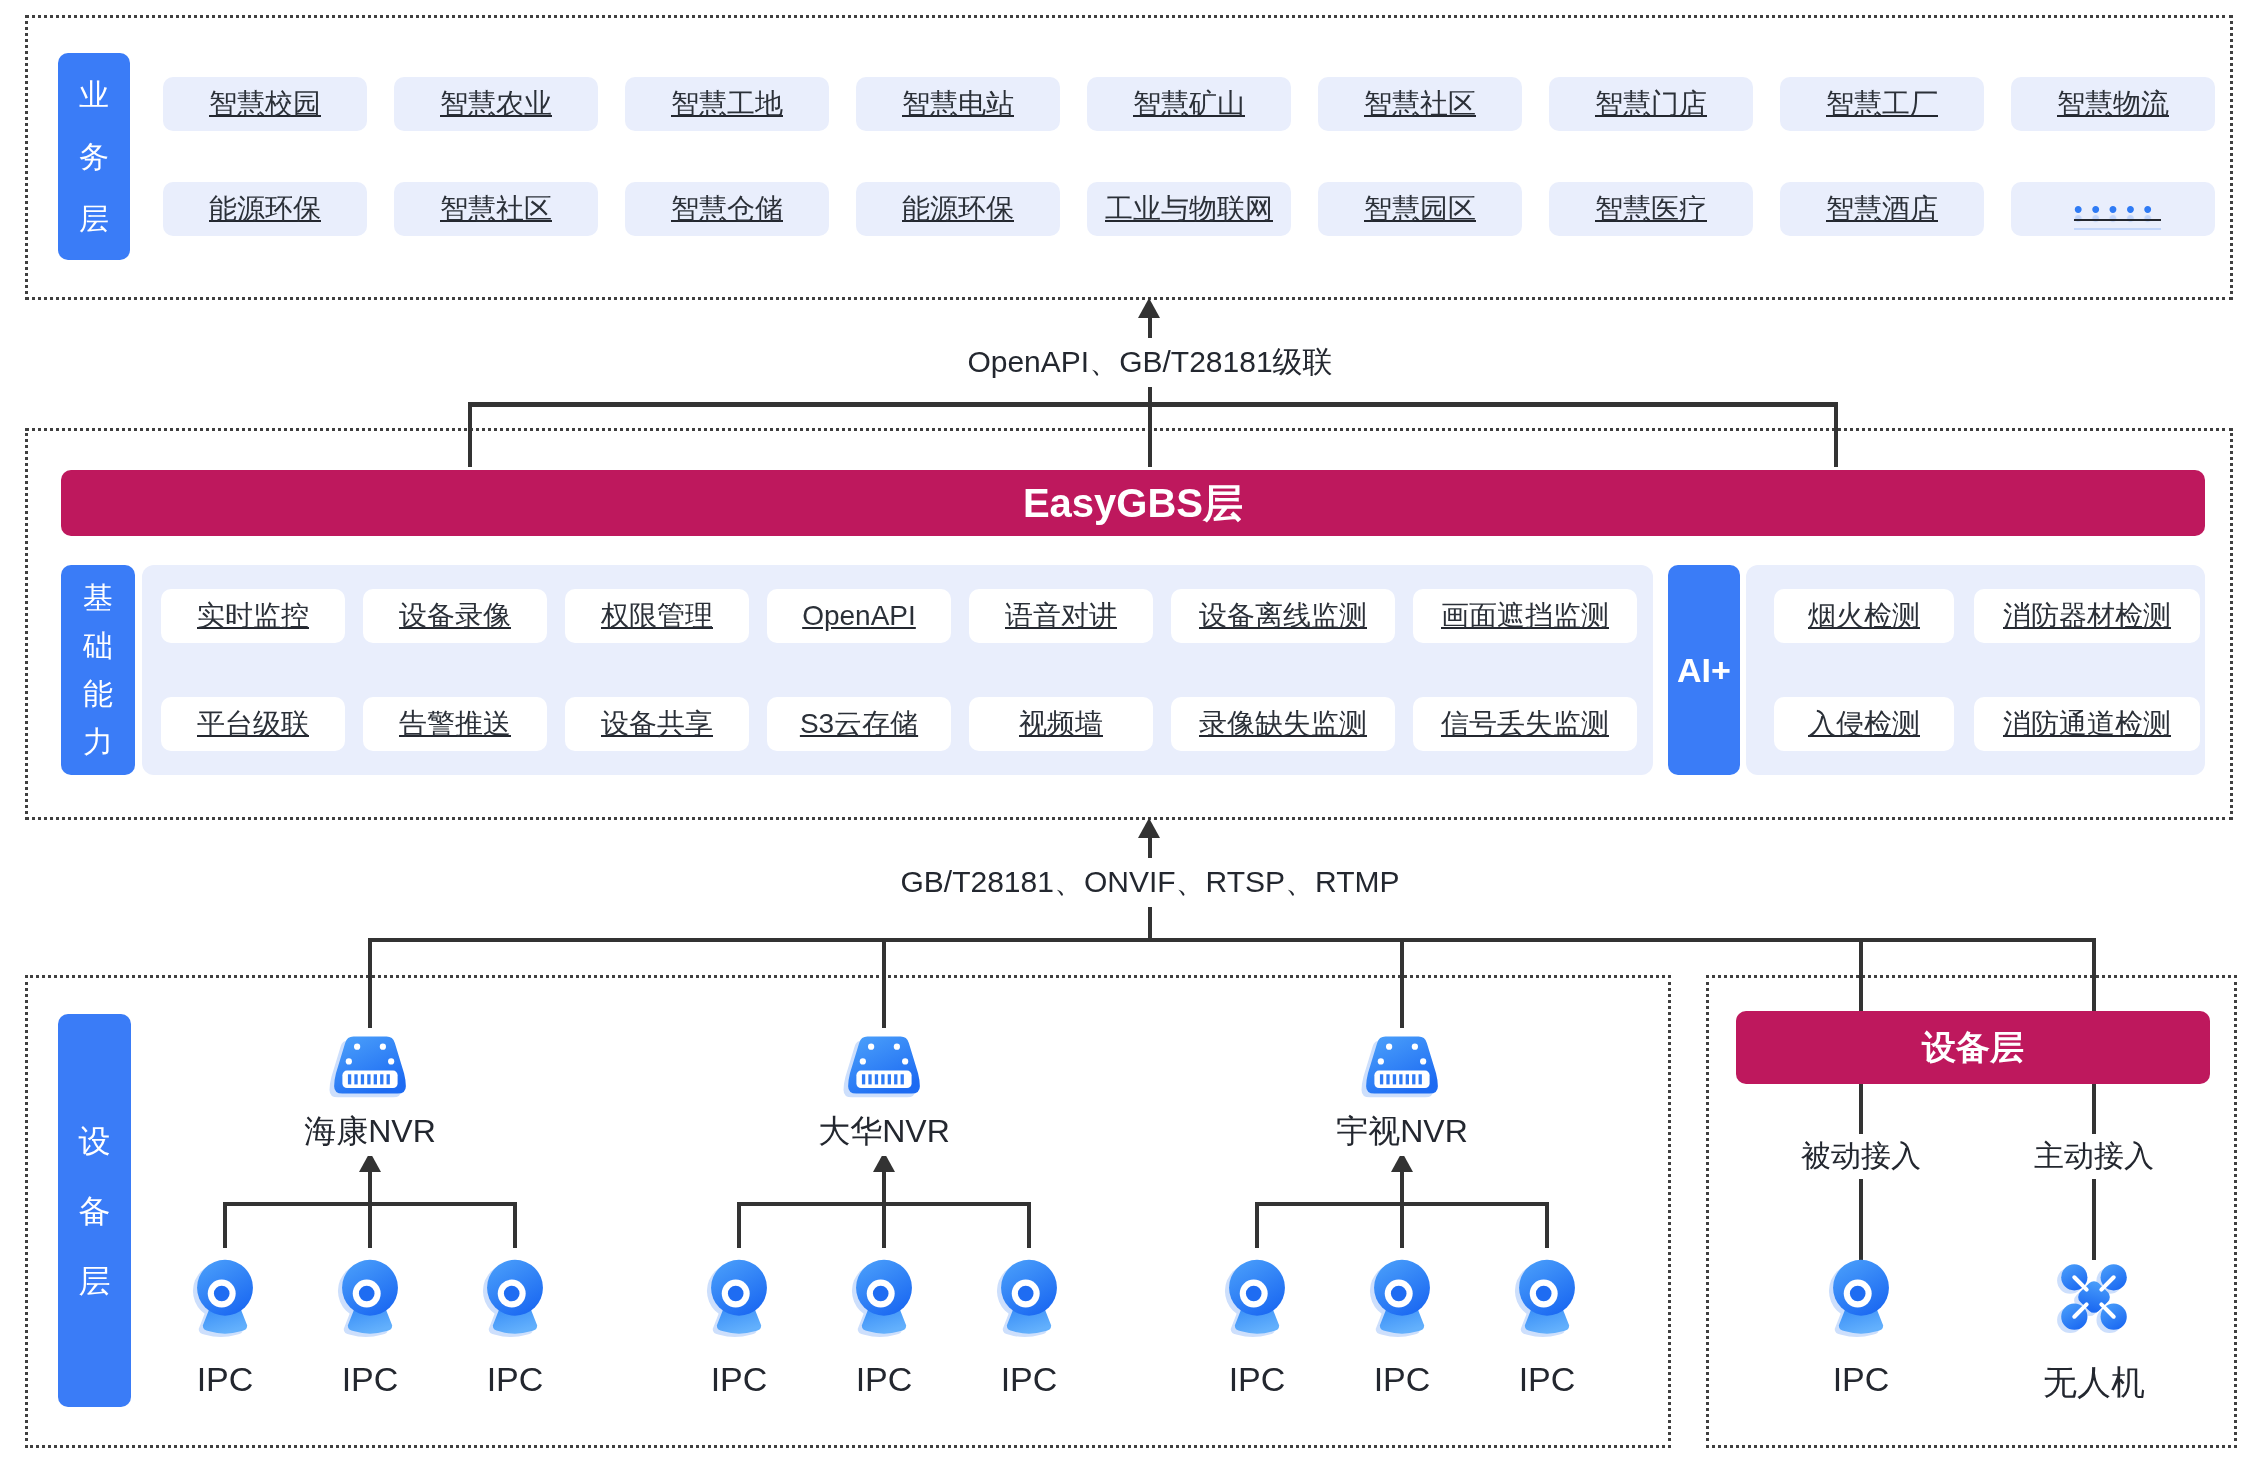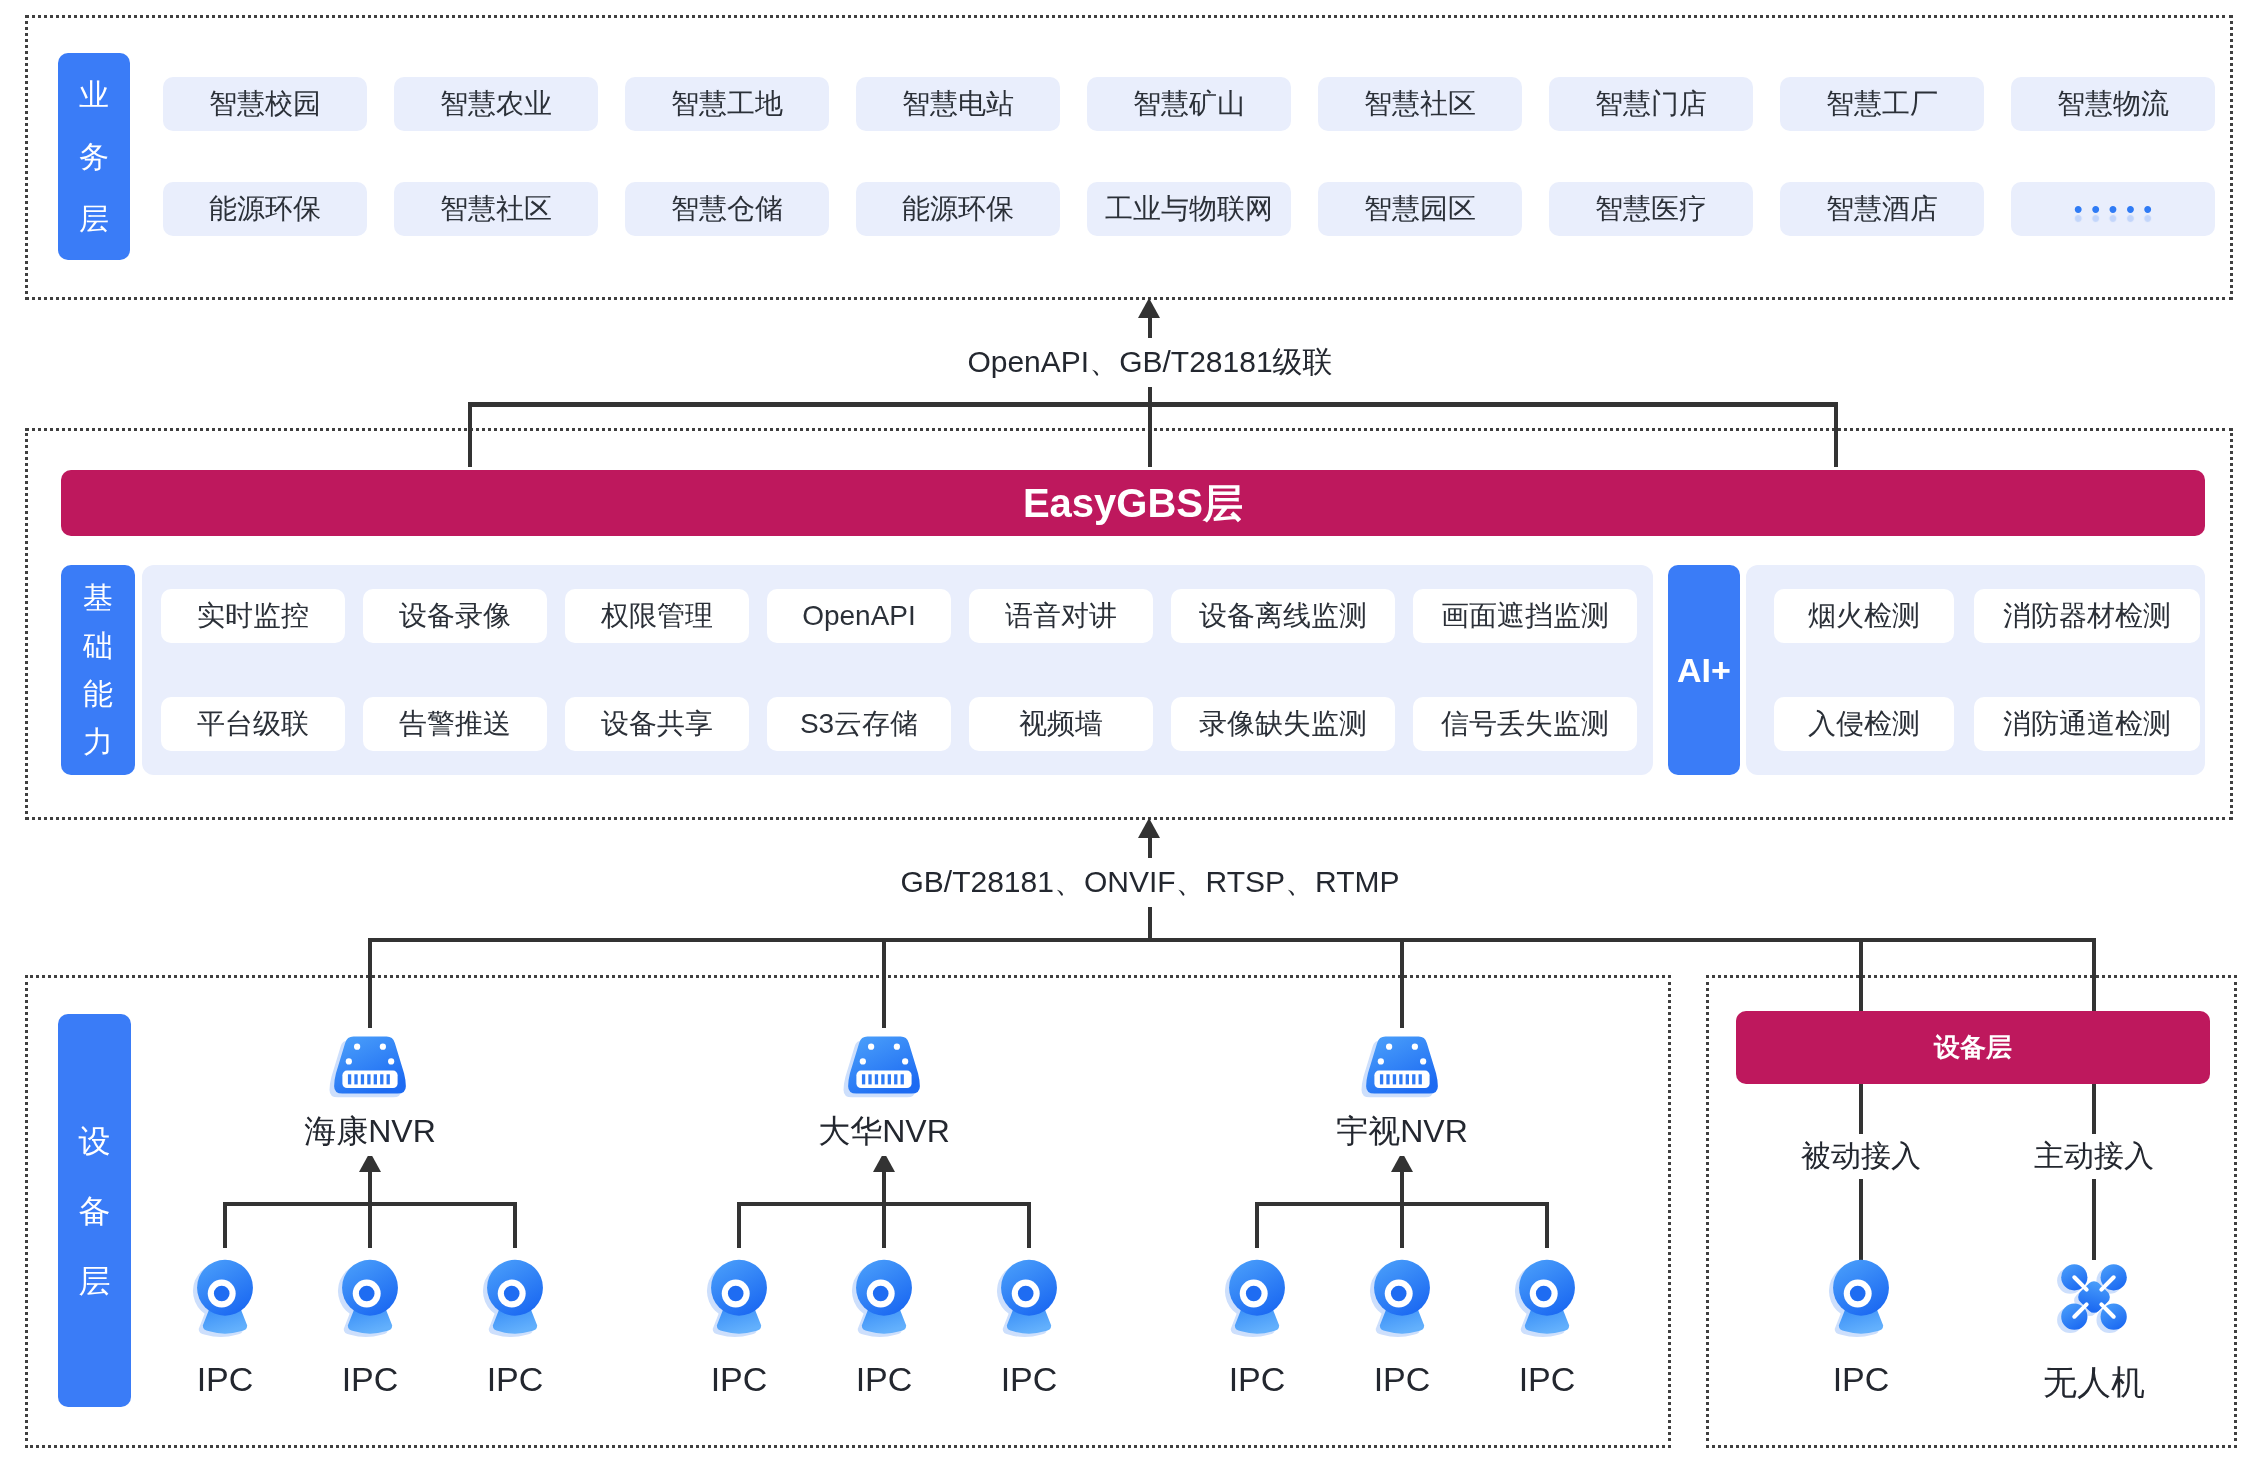--- a/index.html
+++ b/index.html
@@ -9,21 +9,21 @@
   .vlabel{position:absolute;background:#3a7cf7;border-radius:10px;color:#fff;
           display:flex;flex-direction:column;align-items:center;justify-content:center;z-index:2;}
   .vlabel span{display:block;line-height:1;}
   .panel{position:absolute;background:#e9eefc;border-radius:12px;z-index:1;}
   .bar{position:absolute;background:#be185d;border-radius:10px;color:#fff;
        display:flex;align-items:center;justify-content:center;z-index:2;}
   .tag{background:#e9eefc;border-radius:10px;display:flex;align-items:center;justify-content:center;
        font-size:28px;color:#2b3038;height:54px;box-sizing:border-box;}
   .wtag{background:#ffffff;border-radius:10px;display:flex;align-items:center;justify-content:center;
         font-size:28px;color:#2b3038;height:54px;box-sizing:border-box;}
-  .trow{position:absolute;display:flex;}
+  .trow{position:absolute;display:flex;text-decoration:underline;}
   .line{position:absolute;background:#333;z-index:1;}
   .arrow-up{position:absolute;width:0;height:0;border-left:11px solid transparent;
             border-right:11px solid transparent;border-bottom:20px solid #333;z-index:1;}
   .conn-label{position:absolute;transform:translateX(-50%);background:#fff;padding:4px 14px;
               font-size:30px;font-weight:500;color:#23272f;white-space:nowrap;z-index:3;}
   .node-label{position:absolute;transform:translateX(-50%);background:#fff;padding:2px 8px;
               font-size:32px;color:#23272f;white-space:nowrap;z-index:3;}
   .icon{position:absolute;transform:translateX(-50%);z-index:2;line-height:0;}
   .dots-tag{font-size:24px;letter-spacing:9px;color:#2f7bf5;font-weight:bold;
             text-indent:9px;text-shadow:0 9px 1px rgba(95,150,248,.28);}
@@ -338,21 +338,21 @@
 <div class="node-label" style="left:515px;top:1358px;font-size:34px;">IPC</div>
 <div class="node-label" style="left:739px;top:1358px;font-size:34px;">IPC</div>
 <div class="node-label" style="left:884px;top:1358px;font-size:34px;">IPC</div>
 <div class="node-label" style="left:1029px;top:1358px;font-size:34px;">IPC</div>
 <div class="node-label" style="left:1257px;top:1358px;font-size:34px;">IPC</div>
 <div class="node-label" style="left:1402px;top:1358px;font-size:34px;">IPC</div>
 <div class="node-label" style="left:1547px;top:1358px;font-size:34px;">IPC</div>
 
 <div class="dotted-box" style="left:1706px;top:975px;width:531px;height:473px;"></div>
 
-<div class="bar" style="left:1736px;top:1011px;width:474px;height:73px;font-size:26px;font-weight:bold;">
+<div class="bar" style="left:1736px;top:1011px;width:474px;height:73px;font-size:34px;font-weight:bold;">
   <span>设备层</span>
 </div>
 
 <div class="node-label" style="left:1861px;top:1134px;font-size:30px;">被动接入</div>
 <div class="node-label" style="left:2094px;top:1134px;font-size:30px;">主动接入</div>
 
 <div class="icon" style="left:2094px;top:1256px;">
   <svg width="82" height="82" viewBox="0 0 100 100">
     <g transform="translate(-5,4)" fill="#cddffc">
       <circle cx="26" cy="26" r="16"></circle>

